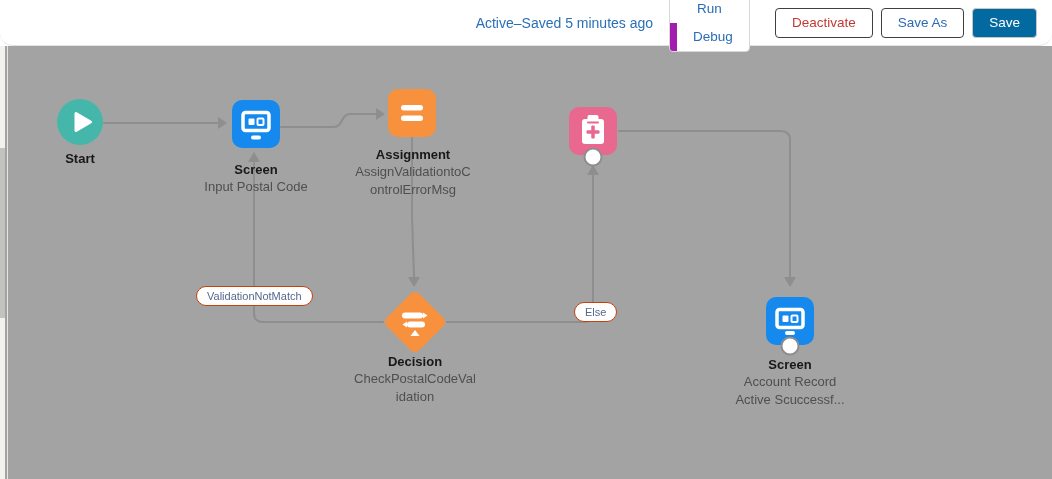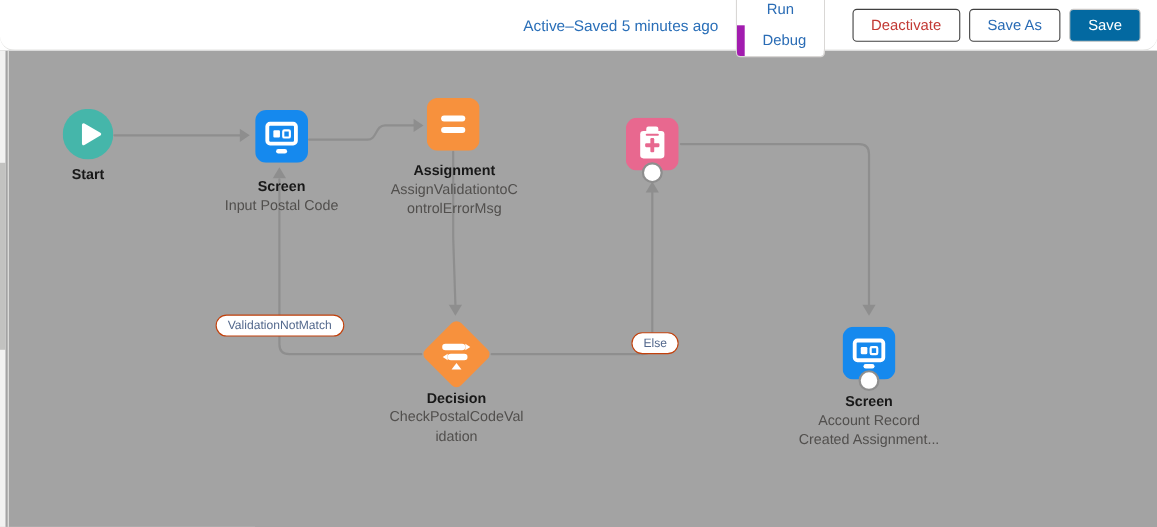--- a/index.html
+++ b/index.html
@@ -163,21 +163,21 @@
     <g>
       <rect x="11" y="12.5" width="26" height="18" rx="2.5" fill="none" stroke="#fff" stroke-width="3.5"></rect>
       <rect x="16.5" y="18.5" width="6" height="6.5" rx="1" fill="#fff"></rect>
       <rect x="25.5" y="18.5" width="6" height="6.5" rx="1" fill="none" stroke="#fff" stroke-width="2"></rect>
       <rect x="19" y="34" width="10" height="4" rx="2" fill="#fff"></rect>
     </g>
   </svg>
   <div class="node-labels" style="left:710px;top:310px;">
     <div class="tlabel">Screen</div>
     <div>Account Record</div>
-    <div>Created Assignment...</div>
+    <div>Active Scuccessf...</div>
   </div>
 
   <svg class="overtop" width="1052" height="433" viewBox="0 0 1052 433">
     <circle cx="593" cy="111" r="8.5" fill="#fff" stroke="#8e8e8e" stroke-width="2"></circle>
     <circle cx="790" cy="300" r="8.5" fill="#fff" stroke="#8e8e8e" stroke-width="2"></circle>
   </svg>
 
   <div class="pill" style="left:196px;top:240px;">ValidationNotMatch</div>
   <div class="pill" style="left:574px;top:256px;">Else</div>
 

